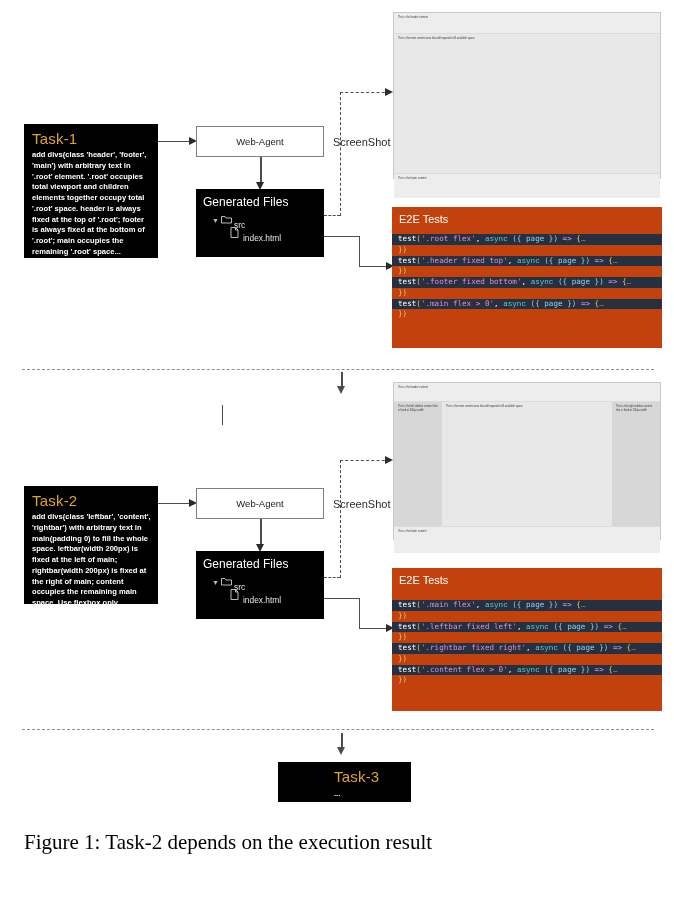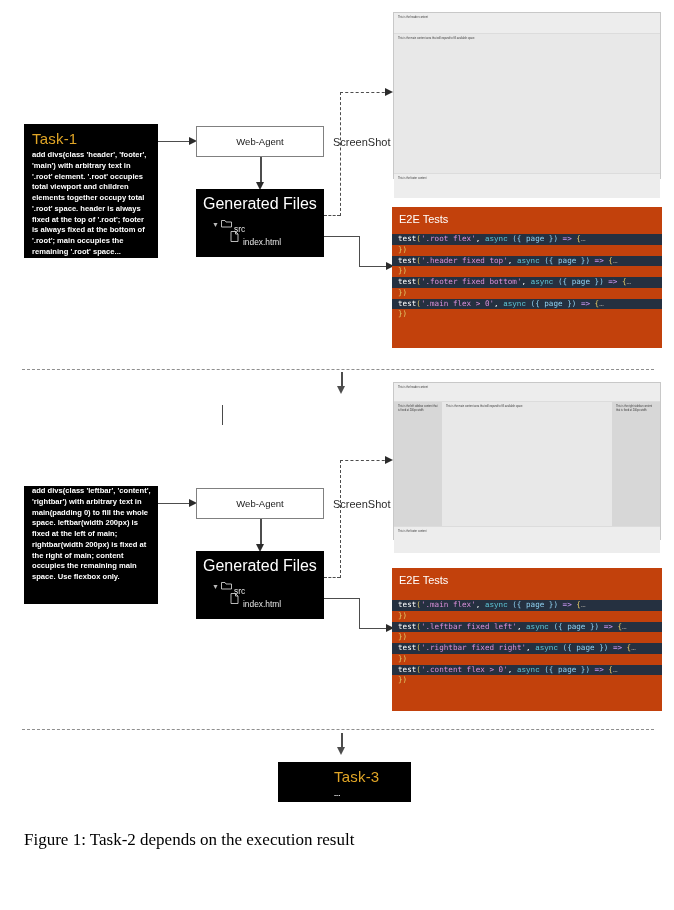--- a/index.html
+++ b/index.html
@@ -25,21 +25,21 @@
     font-size:7.6px;line-height:1.42;padding:0 7px 6px 8px;
     color:#ffffff;font-weight:700;
   }
   .whitebox{
     position:absolute;background:#ffffff;border:1px solid #808080;
     box-sizing:border-box;display:flex;align-items:center;justify-content:center;
     font-size:9.5px;color:#1a1a1a;
   }
 
   
-  .gf-title{font-size:16px;color:#ffffff;padding:6px 0 2px 7px;}
+  .gf-title{font-size:12px;color:#ffffff;padding:6px 0 2px 7px;}
   .tree{font-size:8.4px;color:#d8d8d8;padding:3px 0 8px 0;}
   .tree-row{display:flex;align-items:center;height:13px;padding-left:16px;}
   .tree-row.child{padding-left:34px;}
   .chev{width:9px;font-size:7px;color:#b9b9b9;line-height:1;}
   .ico{width:12px;display:inline-block;}
   .tname{padding-left:1px;color:#e6e6e6;margin-top:8px;}
   .tree-guide{position:absolute;left:26px;width:1px;background:#4a4a4a;}
 
   
   .shot{position:absolute;background:#ffffff;border:1px solid #c8c8c8;box-sizing:border-box;}
@@ -73,21 +73,21 @@
   .vline{width:1px;}
   .dash-h{position:absolute;height:0;border-top:1px dashed #4d4d4d;}
   .dash-v{position:absolute;width:0;border-left:1px dashed #4d4d4d;}
   .sep{position:absolute;height:0;border-top:1px dashed #8e8e8e;left:22px;width:632px;}
   .lbl{position:absolute;font-size:11px;color:#2b2b2b;}
   svg.arrow{position:absolute;overflow:visible;}
 
   
   .caption{
     position:absolute;left:24px;top:828px;width:628px;
-    font-family:"Liberation Serif", serif;font-size:17px;line-height:1.42;
+    font-family:"Liberation Serif", serif;font-size:21px;line-height:1.42;
     color:#000000;text-align:justify;
   }
   .caption .l2{display:block;text-align:left;}
 </style>
 </head>
 <body>
 
 <div class="fig">
 
   <div class="blackbox" style="left:24px;top:124px;width:134px;height:134px;">
@@ -173,20 +173,21 @@
     </div>
   </div>
 
   <div class="sep" style="top:369px;"></div>
   <div class="ln vline" style="left:341px;top:372px;width:1.5px;height:17px;"></div>
   <svg class="arrow" style="left:336px;top:386px;" width="12" height="10">
     <polygon points="1,0 9,0 5,8" fill="#4d4d4d"></polygon>
   </svg>
 
   <div class="blackbox" style="left:24px;top:486px;width:134px;height:118px;">
+    <div class="task-title">Task-2</div>
     <div class="task-body">add divs(class 'leftbar', 'content', 'rightbar') with arbitrary text in main(padding 0) to fill the whole space. leftbar(width 200px) is fixed at the left of main; rightbar(width 200px) is fixed at the right of main; content occupies the remaining main space. Use flexbox only.</div>
   </div>
 
   <div class="ln hline" style="left:158px;top:503px;width:36px;"></div>
   <svg class="arrow" style="left:189px;top:498px;" width="10" height="10">
     <polygon points="0,1 8,5 0,9" fill="#2b2b2b"></polygon>
   </svg>
 
   <div class="whitebox" style="left:196px;top:488px;width:128px;height:31px;">
     <span>Web-Agent</span>

